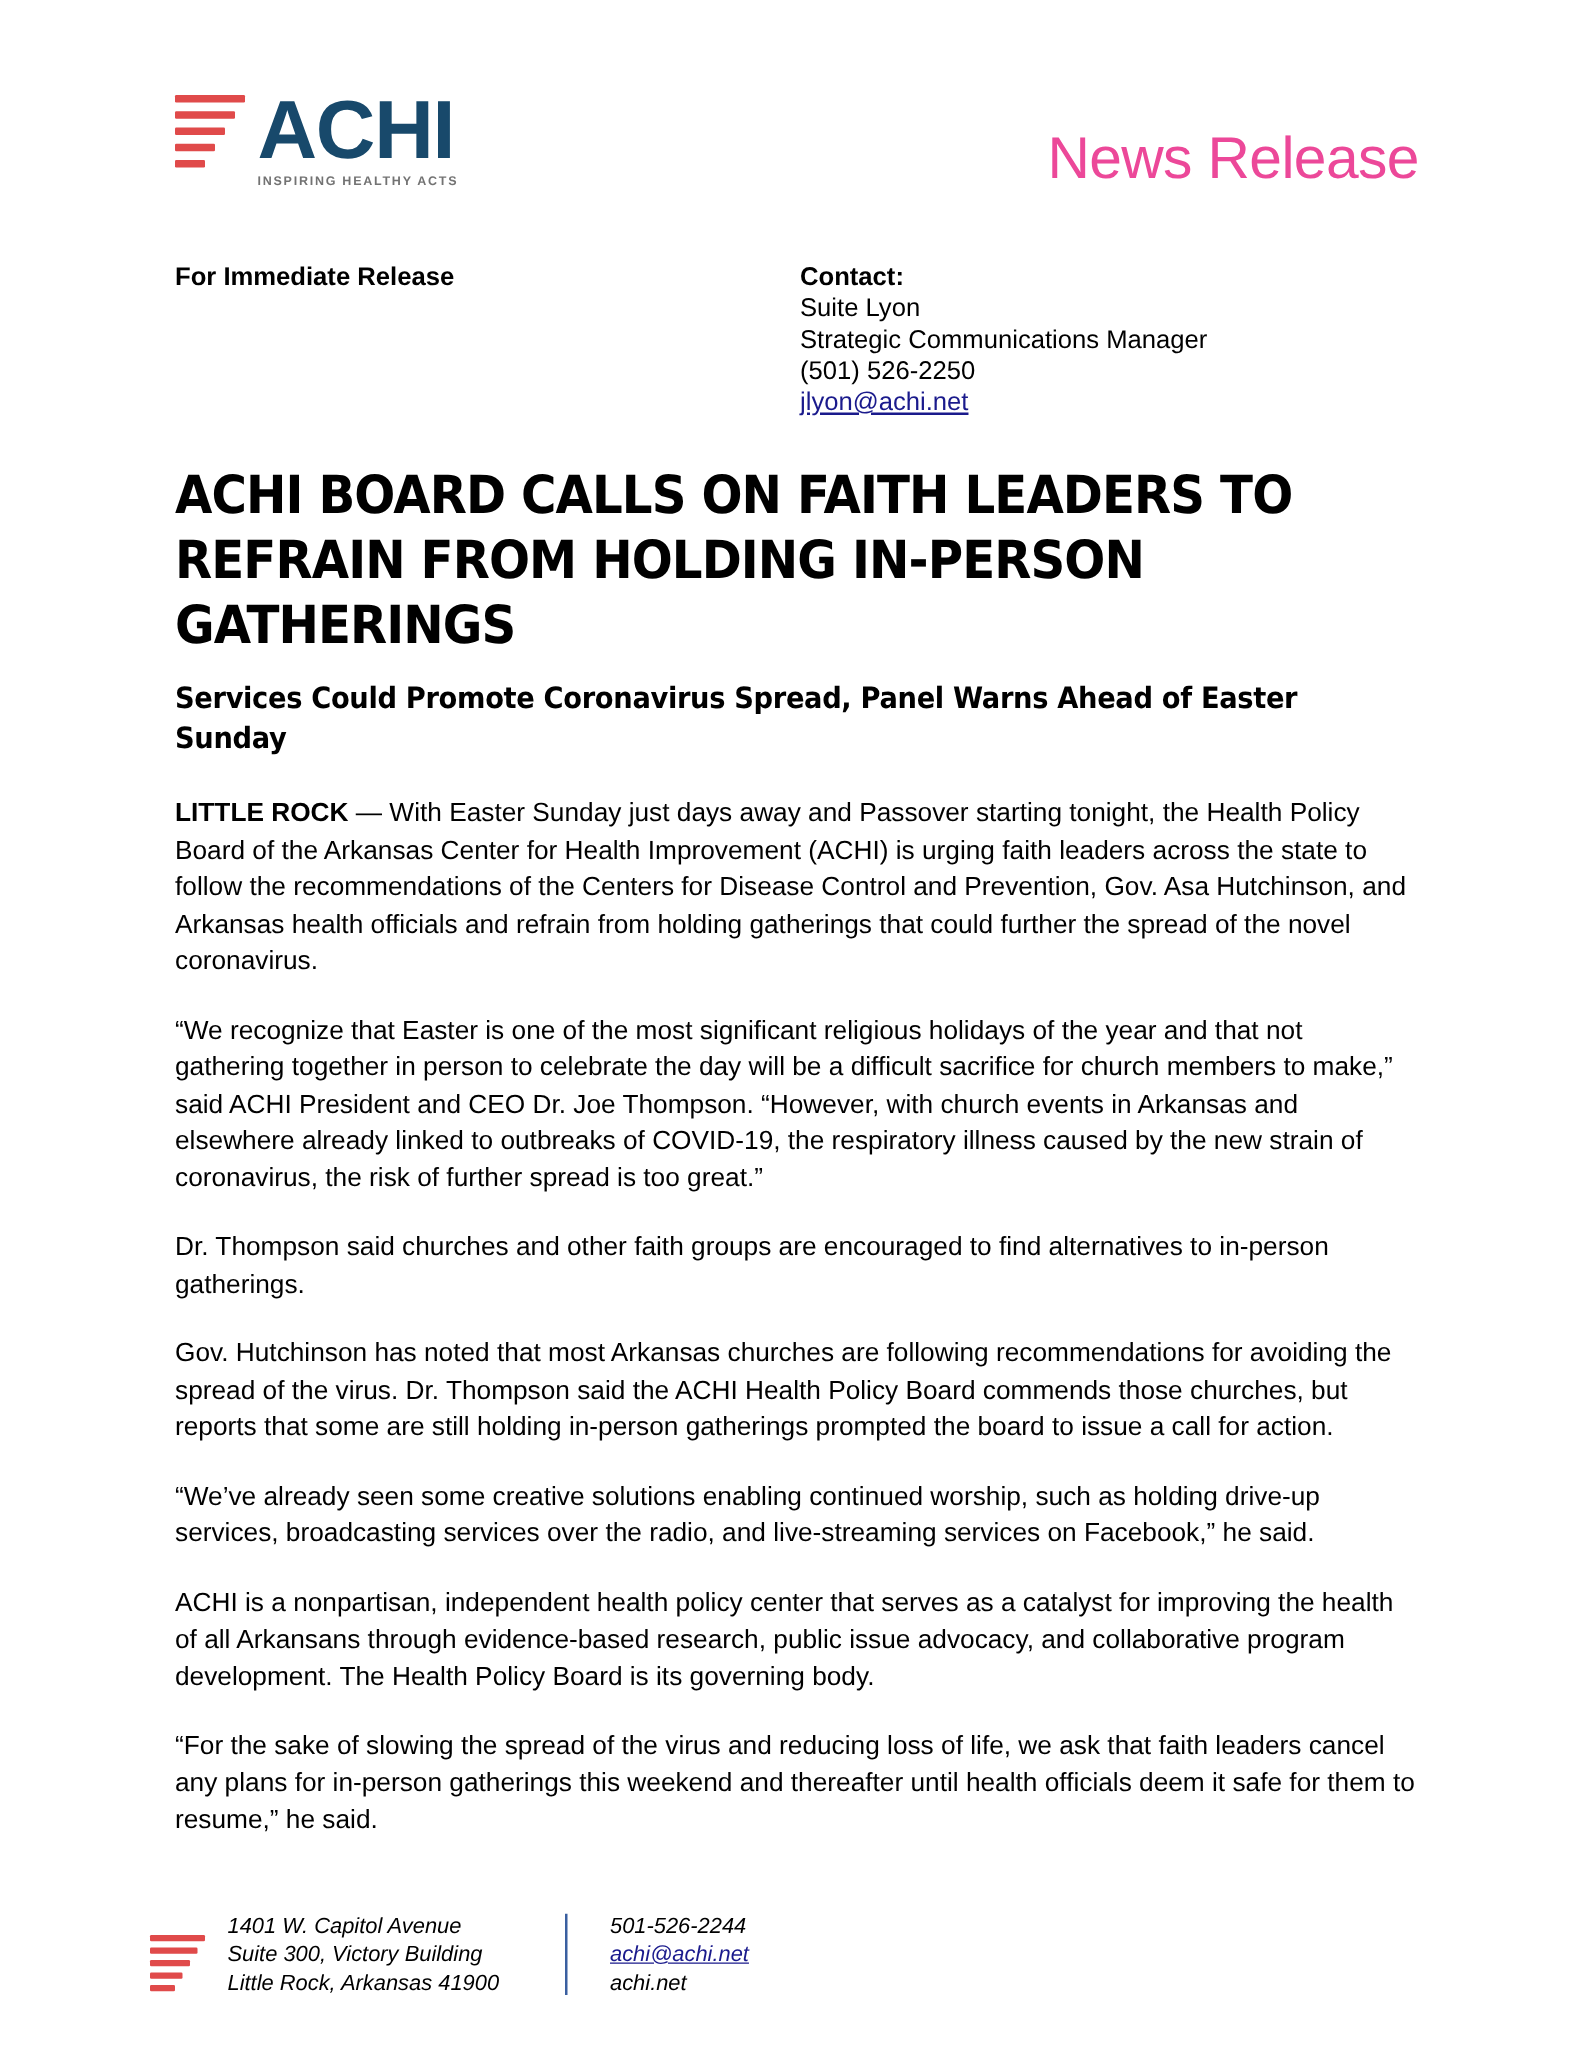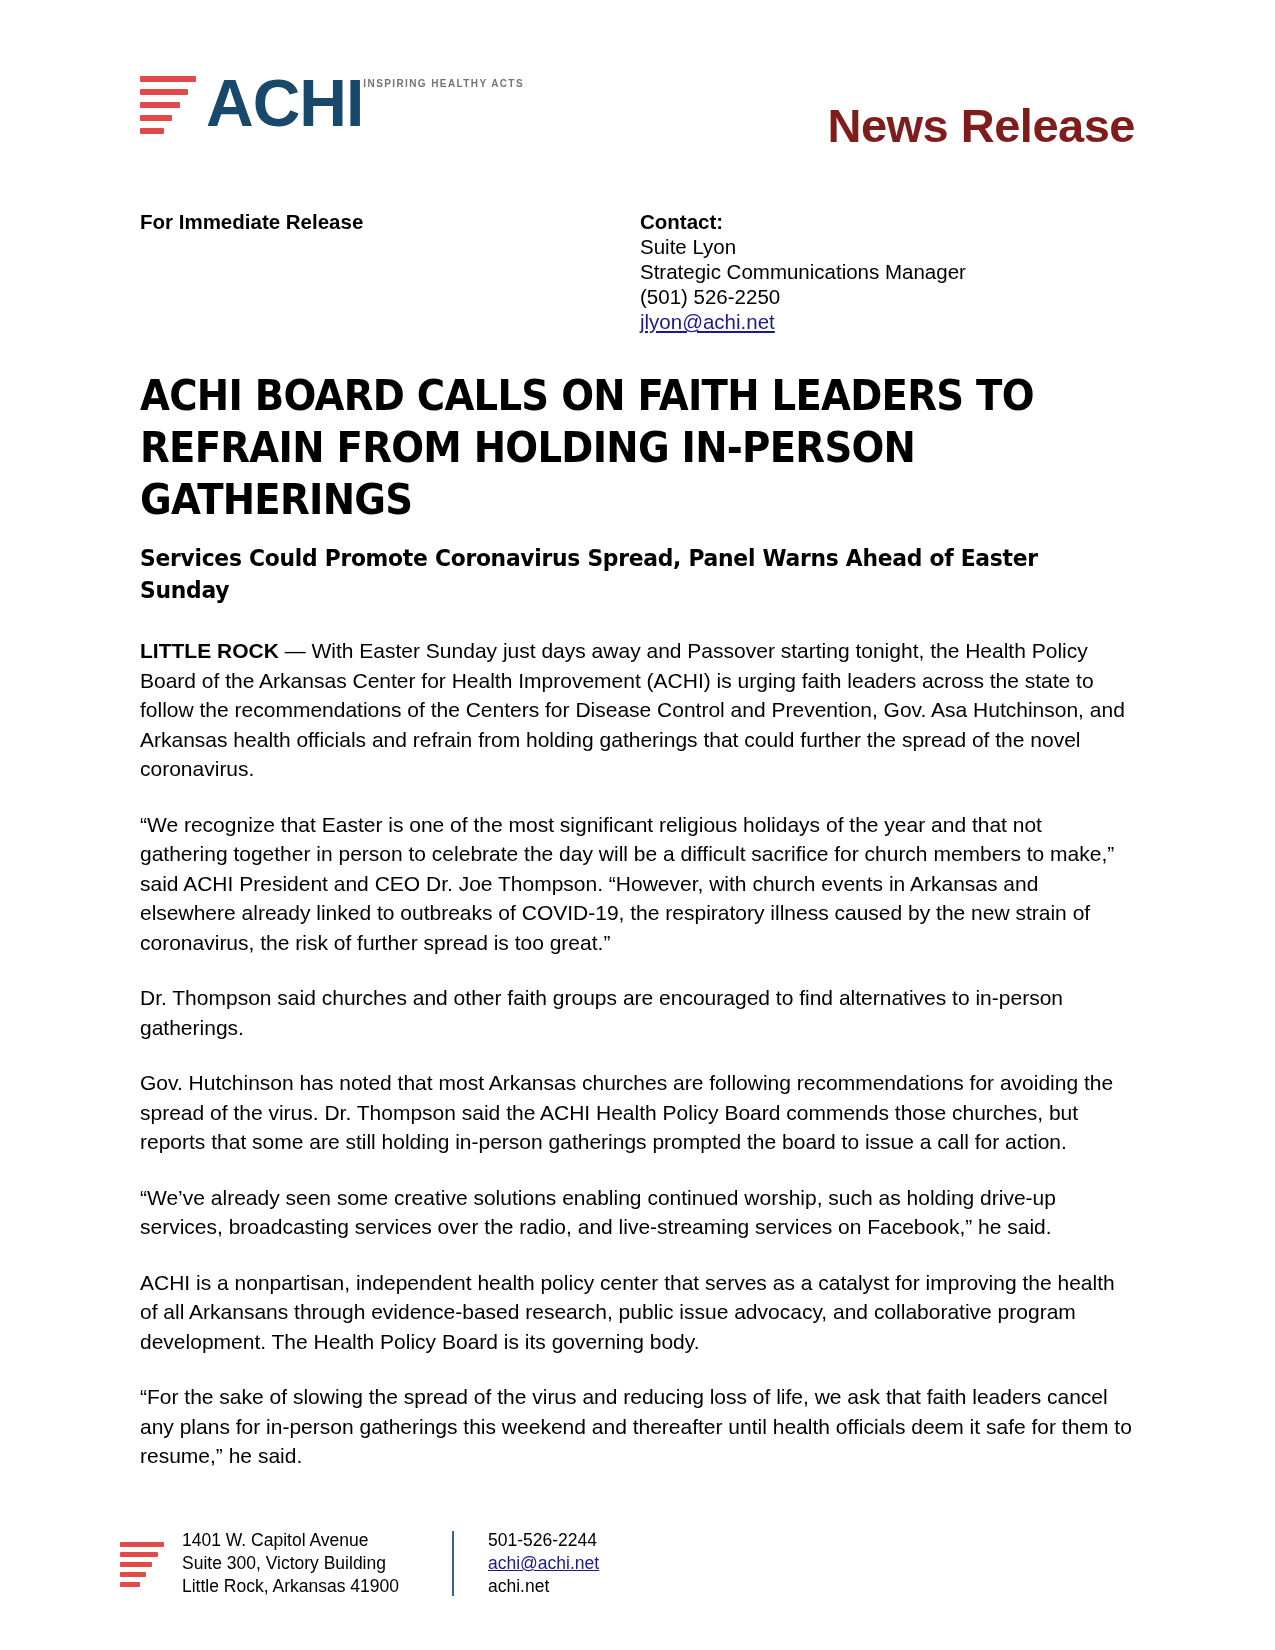--- a/index.html
+++ b/index.html
@@ -50,44 +50,44 @@
     height: 6px;
     border-radius: 1px;
   }
   .logo-bars i:nth-child(1) { width: 56px; }
   .logo-bars i:nth-child(2) { width: 48px; }
   .logo-bars i:nth-child(3) { width: 40px; }
   .logo-bars i:nth-child(4) { width: 32px; }
   .logo-bars i:nth-child(5) { width: 24px; }
   .logo-text {
     display: flex;
-    flex-direction: row;
+    flex-direction: column;
   }
   .logo-word {
     font-family: "Liberation Sans", sans-serif;
     font-weight: bold;
     font-size: 66px;
     line-height: 62px;
     letter-spacing: -1px;
     color: #18496b;
   }
   .logo-tag {
     font-family: "Liberation Sans", sans-serif;
     font-weight: bold;
     font-size: 10px;
     letter-spacing: 1.4px;
     color: #737373;
     text-align: right;
     margin-top: 6px;
   }
   .news-release {
     font-family: "Liberation Sans", sans-serif;
-    font-weight: bold;
+    font-weight: normal;
     font-size: 47px;
-    color: #7f1d1d;
+    color: #ec4899;
     padding-top: 38px;
     letter-spacing: -0.5px;
     margin-left: 40px;
   }
 
   
   .meta {
     display: flex;
     margin-top: 24px;
     font-size: 20.5px;
@@ -137,23 +137,24 @@
   .body-copy p:last-child { margin-bottom: 0; }
   .body-copy .lead { font-weight: bold; }
 
   
   .footer {
     position: absolute;
     left: 120px;
     right: 120px;
     bottom: 52px;
     display: flex;
-    align-items: center;
+    align-items: flex-end;
     font-size: 17.5px;
     line-height: 23px;
+    font-style: italic;
   }
   .footer-bars {
     display: flex;
     flex-direction: column;
     justify-content: flex-start;
     width: 44px;
     margin-right: 18px;
     padding-top: 6px;
   }
   .footer-bars i {

